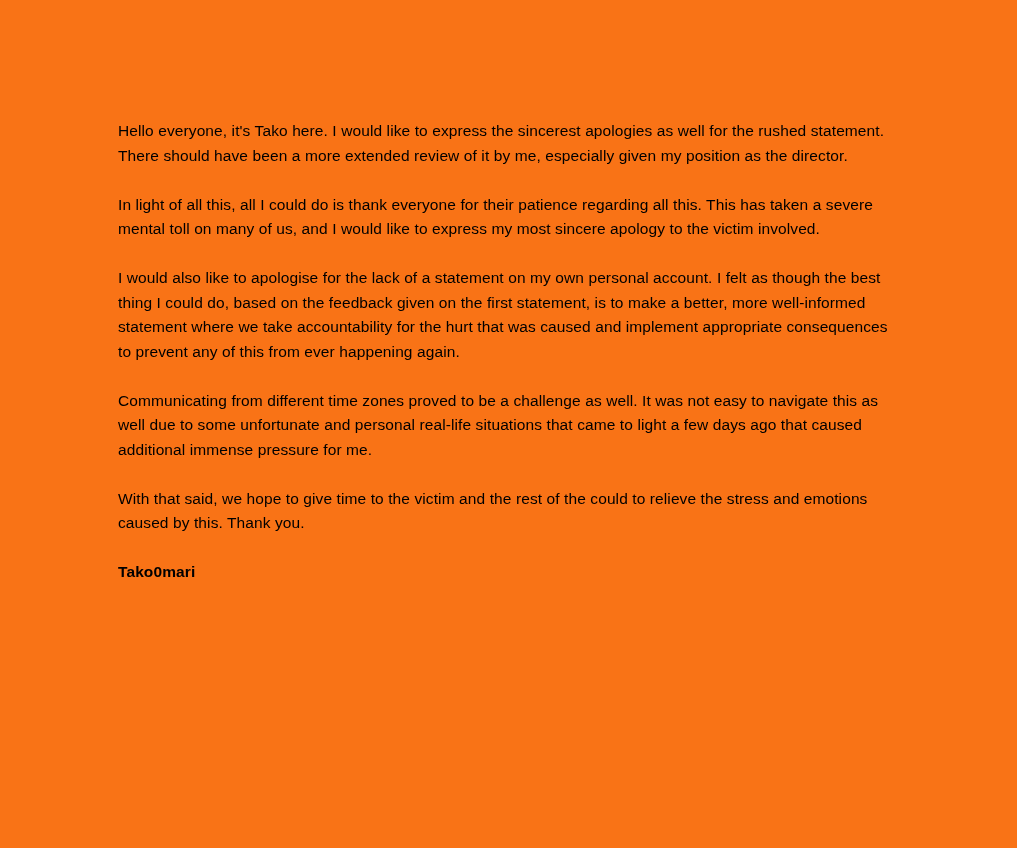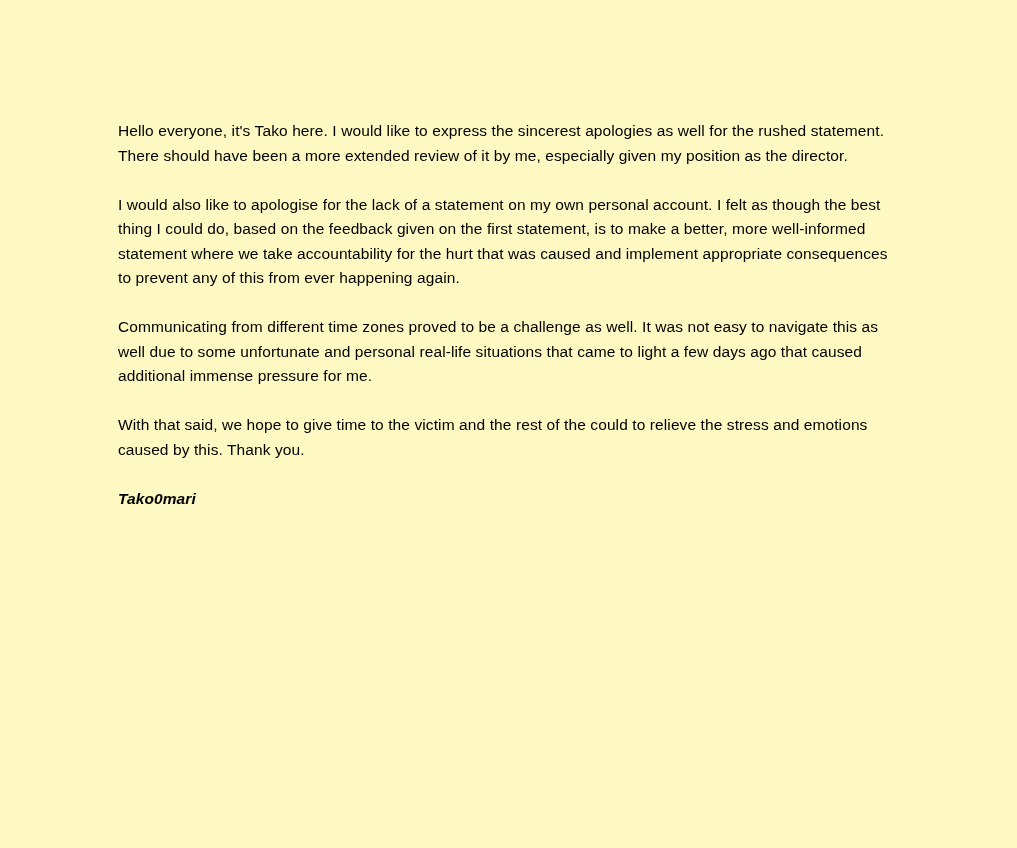--- a/index.html
+++ b/index.html
@@ -10,47 +10,47 @@
   body {
     width: 1017px;
     height: 848px;
     overflow: hidden;
     font-family: "Liberation Sans", "DejaVu Sans", sans-serif;
     color: #000000;
   }
   .page {
     width: 1017px;
     height: 848px;
-    background: #fef9c3;
+    background: #f97316;
     box-sizing: border-box;
   }
   .doc {
     position: absolute;
     top: 119px;
     left: 118px;
     width: 786px;
     font-size: 15.5px;
     line-height: 24.5px;
     letter-spacing: 0.1px;
   }
   .doc p {
     margin: 0 0 24.5px 0;
     padding: 0;
   }
   .doc p.signature {
     font-weight: bold;
     margin-top: 16px;
     margin-bottom: 0;
-    font-style: italic;
   }
 </style>
 </head>
 <body>
 
 <div class="page">
   <div class="doc">
     <p>Hello everyone, it's Tako here. I would like to express the sincerest apologies as well for the rushed statement. There should have been a more extended review of it by me, especially given my position as the director.</p>
+    <p>In light of all this, all I could do is thank everyone for their patience regarding all this. This has taken a severe mental toll on many of us, and I would like to express my most sincere apology to the victim involved.</p>
     <p>I would also like to apologise for the lack of a statement on my own personal account. I felt as though the best thing I could do, based on the feedback given on the first statement, is to make a better, more well-informed statement where we take accountability for the hurt that was caused and implement appropriate consequences to prevent any of this from ever happening again.</p>
     <p>Communicating from different time zones proved to be a challenge as well. It was not easy to navigate this as well due to some unfortunate and personal real-life situations that came to light a few days ago that caused additional immense pressure for me.</p>
     <p>With that said, we hope to give time to the victim and the rest of the could to relieve the stress and emotions caused by this. Thank you.</p>
     <p class="signature">Tako0mari</p>
   </div>
 </div>
 
 </body></html>

